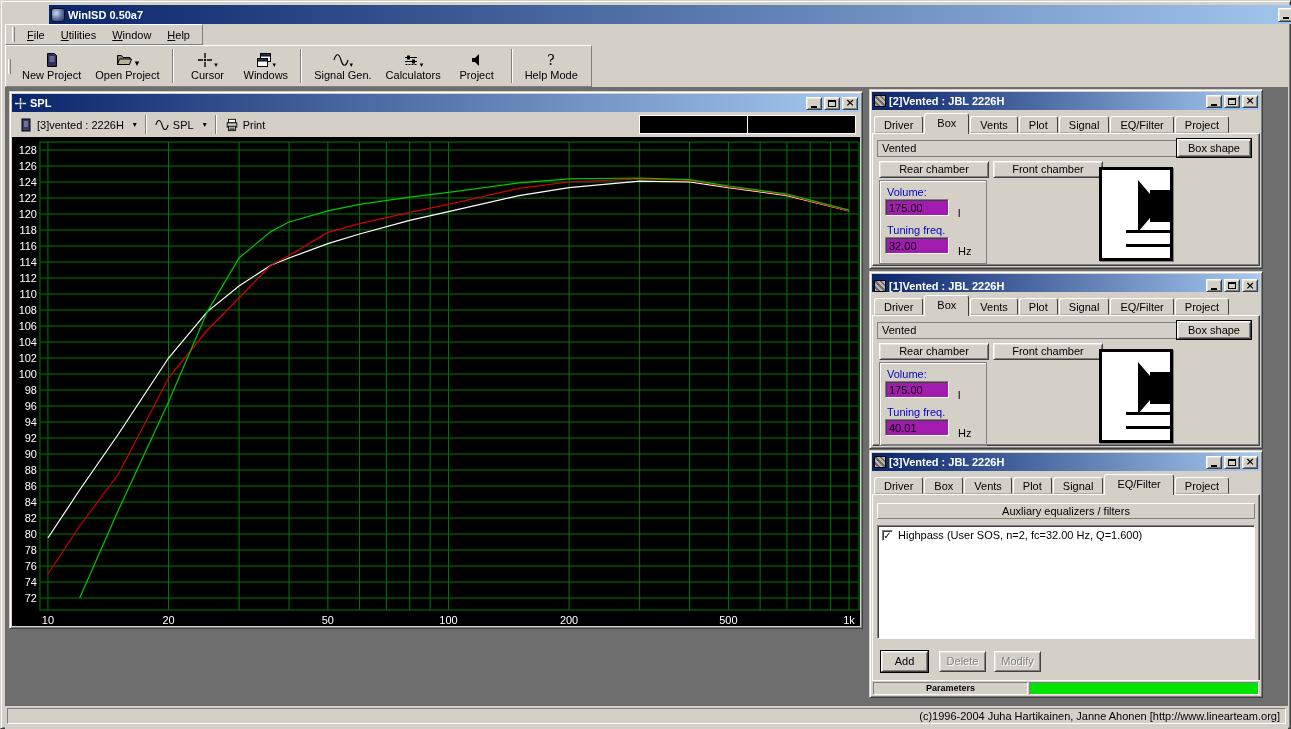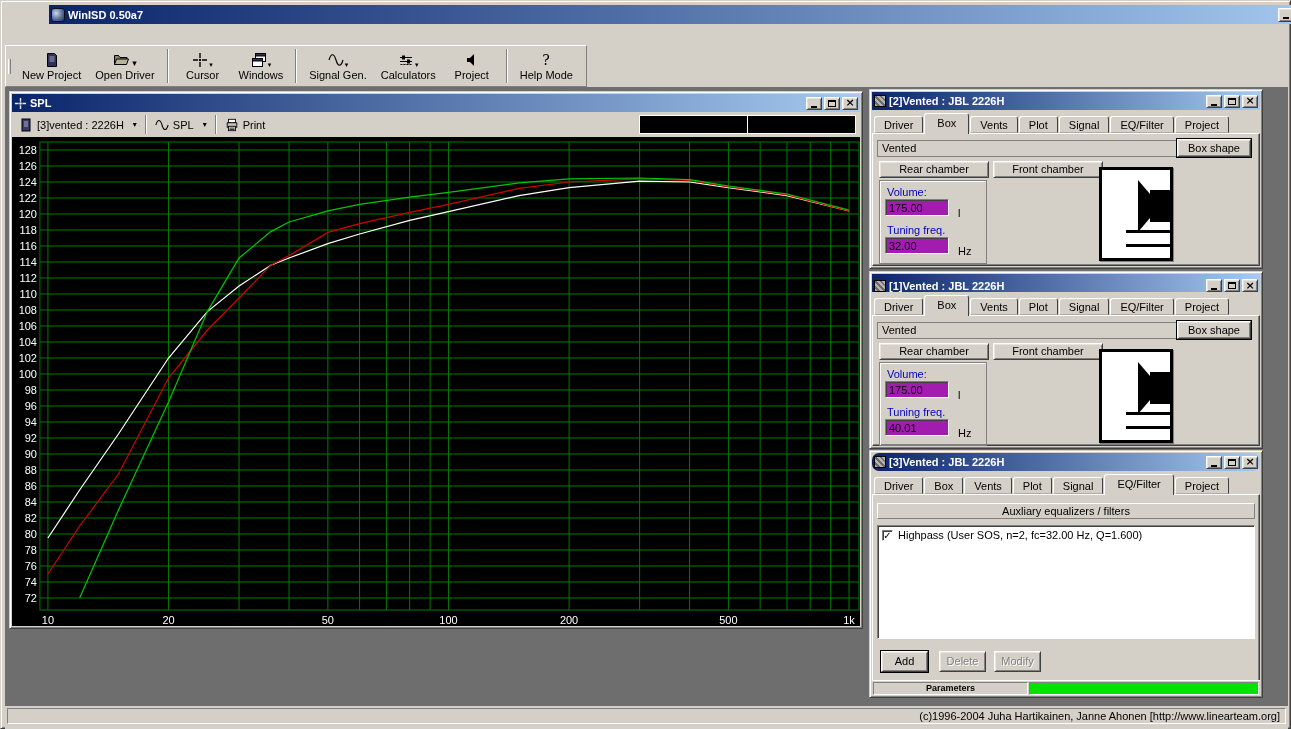--- a/index.html
+++ b/index.html
@@ -83,20 +83,29 @@
         </span>
       <span class="winbtn">
           <span class="glyph-max"></span>
         </span>
       <span class="winbtn">
           <span class="glyph-x">×</span>
         </span>
     </div>
   </div>
 
+  <div class="menustrip">
+    <div class="menubar out1" id="menu-bar">
+        <span class="gripper"></span>
+        <span class="menu-item"><u>F</u>ile</span>
+        <span class="menu-item"><u>U</u>tilities</span>
+        <span class="menu-item"><u>W</u>indow</span>
+        <span class="menu-item"><u>H</u>elp</span>
+      </div>
+  </div>
 
   <div class="toolstrip">
     <div class="toolbar out1" id="toolbar">
         <span class="gripper"></span>
         <div class="tool-btn">
           <span class="tool-icon">
             <svg viewBox="0 0 16 16">
               <path d="M3.5 1.5h7l2 2v11h-9z" fill="#30305a" stroke="#000"></path>
               <path d="M5.5 5h5M5.5 7h5M5.5 9h5" stroke="#9aa4c8"></path>
             </svg>
@@ -104,21 +113,21 @@
           <span>New Project</span>
         </div>
         <div class="tool-btn">
           <span class="tool-icon">
             <svg viewBox="0 0 16 16">
               <path d="M1.5 12.5v-9h4l1.5 2h7v2" fill="#8a8573" stroke="#000"></path>
               <path d="M1.5 12.5l2-5.5h12l-2 5.5z" fill="#b8b29a" stroke="#000"></path>
             </svg>
             <span class="side-arrow">▾</span>
           </span>
-          <span>Open Driver</span>
+          <span>Open Project</span>
         </div>
         <span class="tsep"></span>
         <div class="tool-btn">
           <span class="tool-icon">
             <svg viewBox="0 0 16 16">
               <path d="M8 1v5M8 10v5M1 8h5M10 8h5" stroke="#000" stroke-width="1.4"></path>
               <circle cx="8" cy="8" r="1.2" fill="#000"></circle>
             </svg>
             <span class="tiny-arrow">▾</span>
           </span>
@@ -423,21 +432,21 @@
             <rect x="48" y="20" width="20" height="32" fill="#000"></rect>
             <polygon points="48,24 36,10 36,62 48,48" fill="#000"></polygon>
             <rect x="24" y="60" width="44" height="3" fill="#000"></rect>
             <rect x="24" y="74" width="44" height="3" fill="#000"></rect>
           </svg>
         </div>
       </div>
     </div>
 
     <div class="win" style="left:864px;top:363px;width:394px;height:248px;">
-      <div class="tbar ctbar" style="position:absolute;border-radius:7px;">
+      <div class="tbar ctbar" style="position:absolute;">
         <span class="doc-icon"></span>
         <span>[3]Vented : JBL 2226H</span>
         <div class="tb-btns">
           <span class="winbtn">
               <span class="glyph-min"></span>
             </span>
           <span class="winbtn">
               <span class="glyph-max"></span>
             </span>
           <span class="winbtn">

